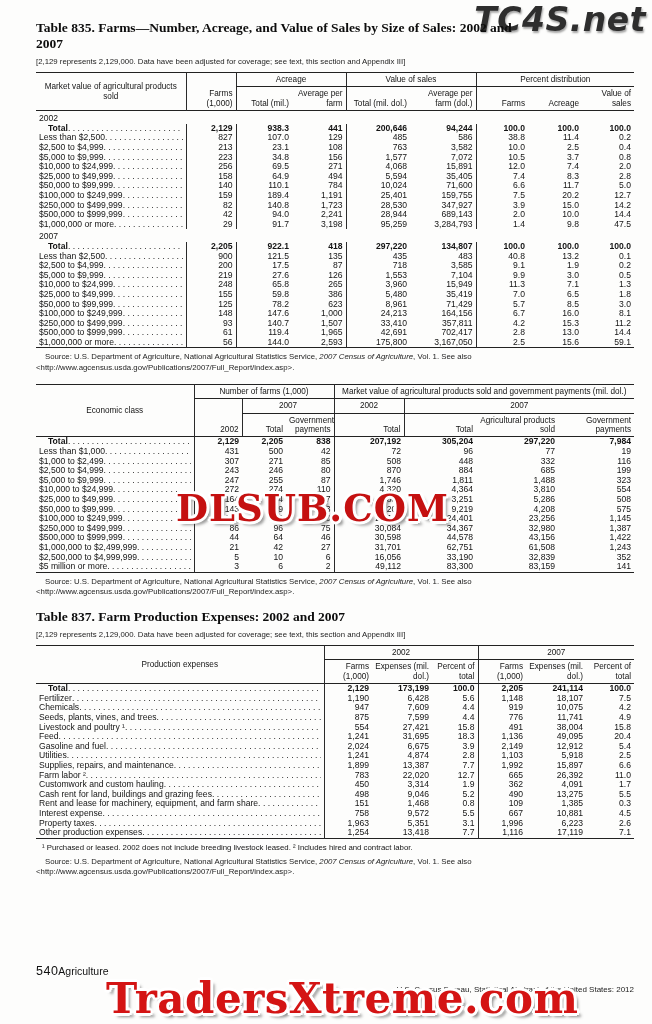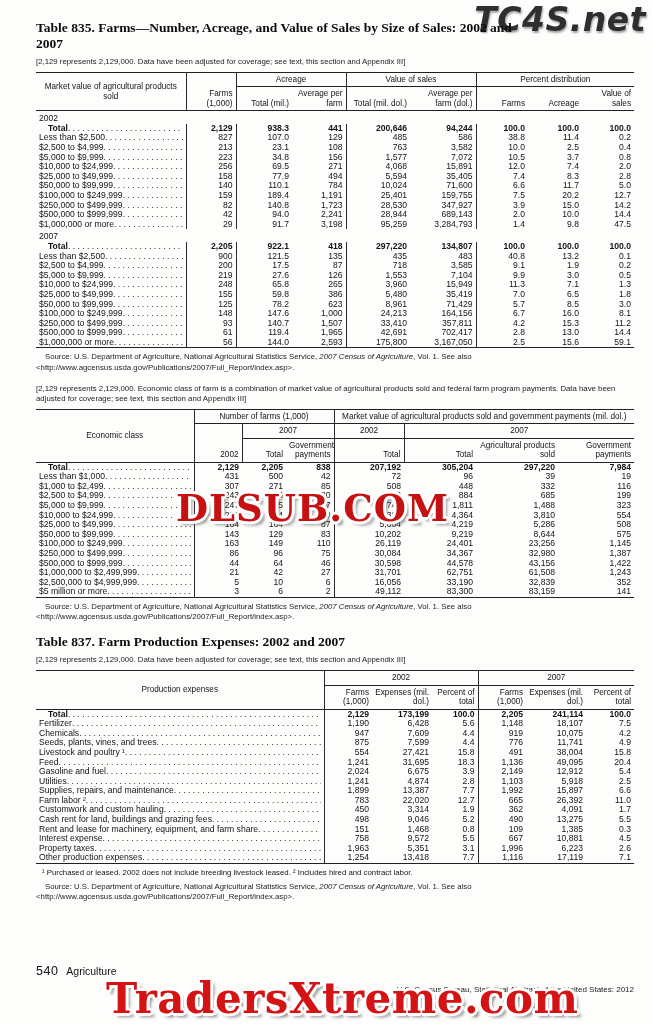--- a/index.html
+++ b/index.html
@@ -46,21 +46,21 @@
   .dots::before {
     content: " . . . . . . . . . . . . . . . . . . . . . . . . . . . . . . . . . . . . . . . . . . . . . . . . . . . . . . . . . . . . . . . . . . . . . . . . . . . . . . . . . . . . . . . . . . . .";
   }
   tr.bold .dots::before { font-weight: normal; }
 
   .src { font-size: 7.8px; line-height: 1.3; margin: 4px 0 11px; text-indent: 9px; color: #1c1c1c; }
   .src i { font-style: italic; }
   .footnote { font-size: 7.8px; line-height: 1.3; margin-top: 4px; text-indent: 6px; }
 
   .footer-left { position: absolute; left: 36px; bottom: 46px; font-size: 10.5px; color: #111; }
-  .footer-left .pageno { font-size: 12.5px; margin-right: 8px; letter-spacing: 0.5px; }
+  .footer-left .pageno { font-size: 12.5px; margin-right: 0; letter-spacing: 0.5px; }
   .attribution { position: absolute; right: 18px; bottom: 30px; font-size: 8px; color: #222; }
 
   .wm { position: absolute; font-weight: bold; pointer-events: none; white-space: nowrap; }
   .wm-top {
     top: 0; right: 6px; font-family: "DejaVu Sans", sans-serif;
     font-size: 33px; color: #2e2e2e; letter-spacing: 0.5px;
     text-shadow: 1px 2px 2px rgba(0,0,0,0.35);
     font-style: italic;
   }
   .wm-mid {
@@ -211,21 +211,21 @@
             <td class="num">2.0</td>
           </tr>
           <tr>
             <td class="stub">
               <div class="stubwrap">
                 <span class="lbl">$25,000 to $49,999</span>
                 <span class="dots"></span>
               </div>
             </td>
             <td class="num sep">158</td>
-            <td class="num sep">77.9</td>
+            <td class="num sep">64.9</td>
             <td class="num">494</td>
             <td class="num sep">5,594</td>
             <td class="num">35,405</td>
             <td class="num sep">7.4</td>
             <td class="num">8.3</td>
             <td class="num">2.8</td>
           </tr>
           <tr>
             <td class="stub">
               <div class="stubwrap">
@@ -487,21 +487,20 @@
             <td class="num">3,167,050</td>
             <td class="num sep">2.5</td>
             <td class="num">15.6</td>
             <td class="num">59.1</td>
           </tr>
         </tbody>
     </table>
 
     <p class="src"><span>Source: U.S. Department of Agriculture, National Agricultural Statistics Service, </span><i>2007 Census of Agriculture</i><span>, Vol. 1. See also &lt;http://www.agcensus.usda.gov/Publications/2007/Full_Report/index.asp&gt;.</span></p>
 
-    <p class="tbl-note">[2,129 represents 2,129,000. Economic class of farm is a combination of market value of agricultural products sold and federal farm program payments. Data have been adjusted for coverage; see text, this section and Appendix III]</p>
 
     <table class="stat">
       <colgroup>
         <col style="width:158px">
           <col style="width:48px">
           <col style="width:44px">
           <col style="width:48px">
         <col style="width:70px">
           <col style="width:72px">
           <col style="width:82px">
@@ -549,21 +548,21 @@
               <div class="stubwrap">
                 <span class="lbl">Less than $1,000</span>
                 <span class="dots"></span>
               </div>
             </td>
             <td class="num sep">431</td>
             <td class="num">500</td>
             <td class="num">42</td>
             <td class="num sep">72</td>
             <td class="num">96</td>
-            <td class="num">39</td>
+            <td class="num">77</td>
             <td class="num">19</td>
           </tr>
           <tr>
             <td class="stub">
               <div class="stubwrap">
                 <span class="lbl">$1,000 to $2,499</span>
                 <span class="dots"></span>
               </div>
             </td>
             <td class="num sep">307</td>
@@ -623,37 +622,37 @@
             <td class="stub">
               <div class="stubwrap">
                 <span class="lbl">$25,000 to $49,999</span>
                 <span class="dots"></span>
               </div>
             </td>
             <td class="num sep">164</td>
             <td class="num">164</td>
             <td class="num">87</td>
             <td class="num sep">5,804</td>
-            <td class="num">4,219</td>
+            <td class="num">3,251</td>
             <td class="num">5,286</td>
             <td class="num">508</td>
           </tr>
           <tr>
             <td class="stub">
               <div class="stubwrap">
                 <span class="lbl">$50,000 to $99,999</span>
                 <span class="dots"></span>
               </div>
             </td>
             <td class="num sep">143</td>
             <td class="num">129</td>
             <td class="num">83</td>
             <td class="num sep">10,202</td>
             <td class="num">9,219</td>
-            <td class="num">8,644</td>
+            <td class="num">4,208</td>
             <td class="num">575</td>
           </tr>
           <tr>
             <td class="stub">
               <div class="stubwrap">
                 <span class="lbl">$100,000 to $249,999</span>
                 <span class="dots"></span>
               </div>
             </td>
             <td class="num sep">163</td>

